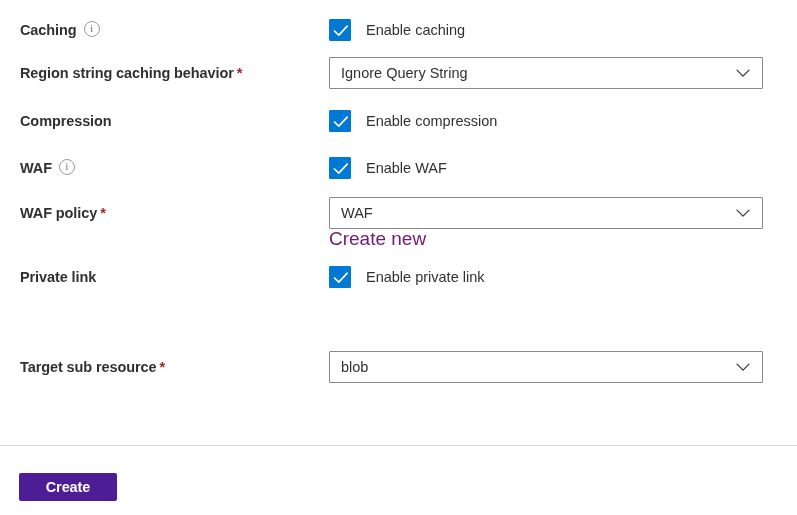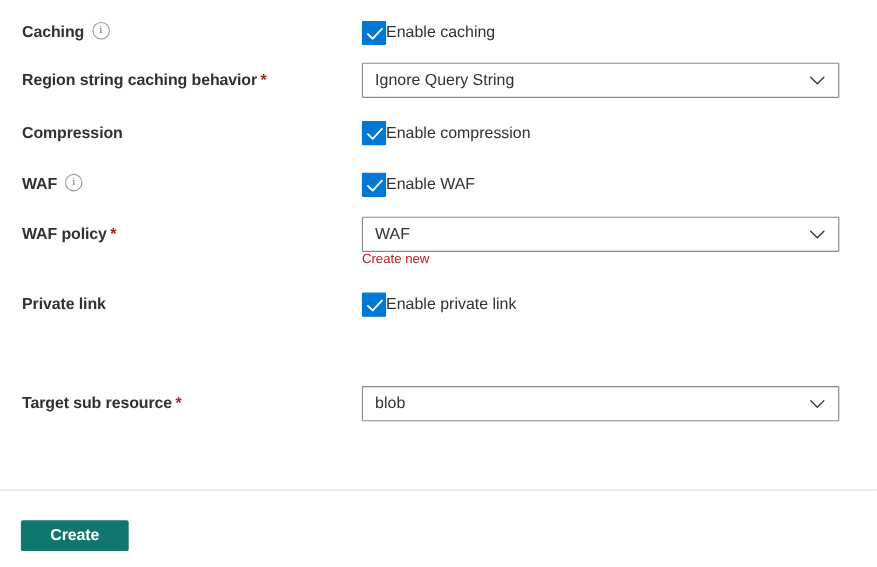--- a/index.html
+++ b/index.html
@@ -95,21 +95,21 @@
     border-radius: 1px;
     position: relative;
     flex: 0 0 auto;
   }
   .checkbox svg {
     position: absolute;
     left: 3px;
     top: 4px;
   }
   .cb-label {
-    margin-left: 0;
+    margin-left: 15px;
     font-size: 14.5px;
     color: #323130;
     font-weight: 400;
     white-space: nowrap;
   }
 
   
   .dropdown {
     position: absolute;
     left: 329px;
@@ -136,22 +136,22 @@
     margin-right: 12px;
     flex: 0 0 auto;
     display: flex;
     align-items: center;
   }
 
   
   .link {
     position: absolute;
     left: 329px;
-    font-size: 12px;
-    color: #b91c1c;
+    font-size: 19px;
+    color: #701a75;
     text-decoration: none;
     cursor: pointer;
     white-space: nowrap;
   }
 
   
   .divider {
     position: absolute;
     left: 0;
     top: 445px;
@@ -168,21 +168,21 @@
     width: 797px;
     height: 69px;
     background: #ffffff;
   }
   .btn-create {
     position: absolute;
     left: 19px;
     top: 27px;
     width: 98px;
     height: 28px;
-    background: #0f766e;
+    background: #4c1d95;
     color: #ffffff;
     border: none;
     border-radius: 2px;
     font-family: "Liberation Sans", sans-serif;
     font-size: 14.5px;
     font-weight: 700;
     cursor: pointer;
     padding: 0;
     letter-spacing: -0.1px;
   }

